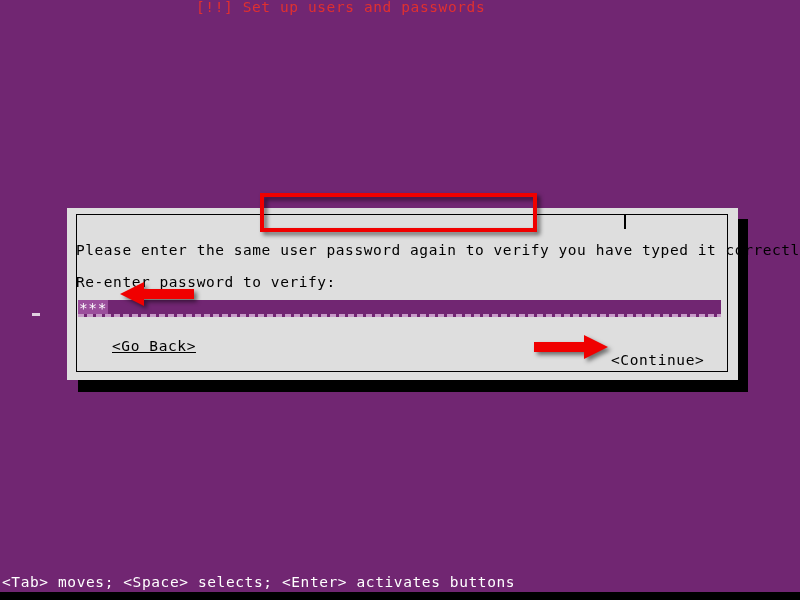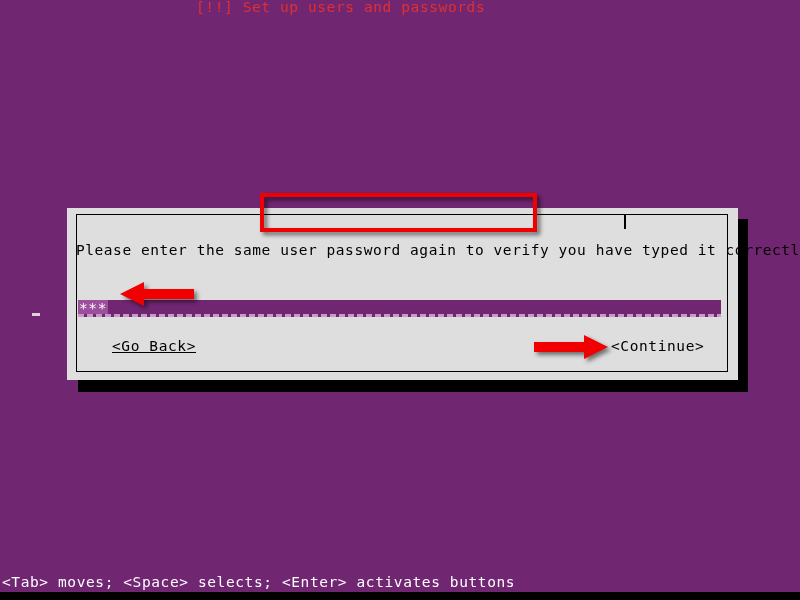--- a/index.html
+++ b/index.html
@@ -163,21 +163,21 @@
   .dlg-button {
     position: absolute;
     color: #000000;
     font-size: 14.5px;
     line-height: 18px;
     letter-spacing: 0.6px;
     white-space: pre;
     cursor: pointer;
   }
   #btn-goback   { left: 112px; top: 337px; text-decoration: underline; }
-  #btn-continue { left: 611px; top: 337px; text-align: right; }
+  #btn-continue { left: 611px; top: 351px; text-align: right; }
 
   
   #anno-title-box {
     position: absolute;
     left: 260px;
     top: 193px;
     width: 277px;
     height: 39px;
     border: 4px solid #f00000;
     box-sizing: border-box;
@@ -202,20 +202,21 @@
       <div id="title-gap">
         <div class="title-tick" id="tick-left"></div>
         <div class="title-tick" id="tick-right"></div>
       </div>
     </div>
   </div>
 
   <div id="dialog-title">[!!] Set up users and passwords</div>
 
   <div class="body-line" id="prompt-line">Please enter the same user password again to verify you have typed it correctly.</div>
+  <div class="body-line" id="reenter-line">Re-enter password to verify:</div>
 
   <div id="pw-field">
     <div id="pw-stars">***</div>
   </div>
   <div id="pw-underline"></div>
   <div id="pw-cursor"></div>
 
   <div class="dlg-button" id="btn-goback">&lt;Go Back&gt;</div>
   <div class="dlg-button" id="btn-continue">&lt;Continue&gt;</div>
 

